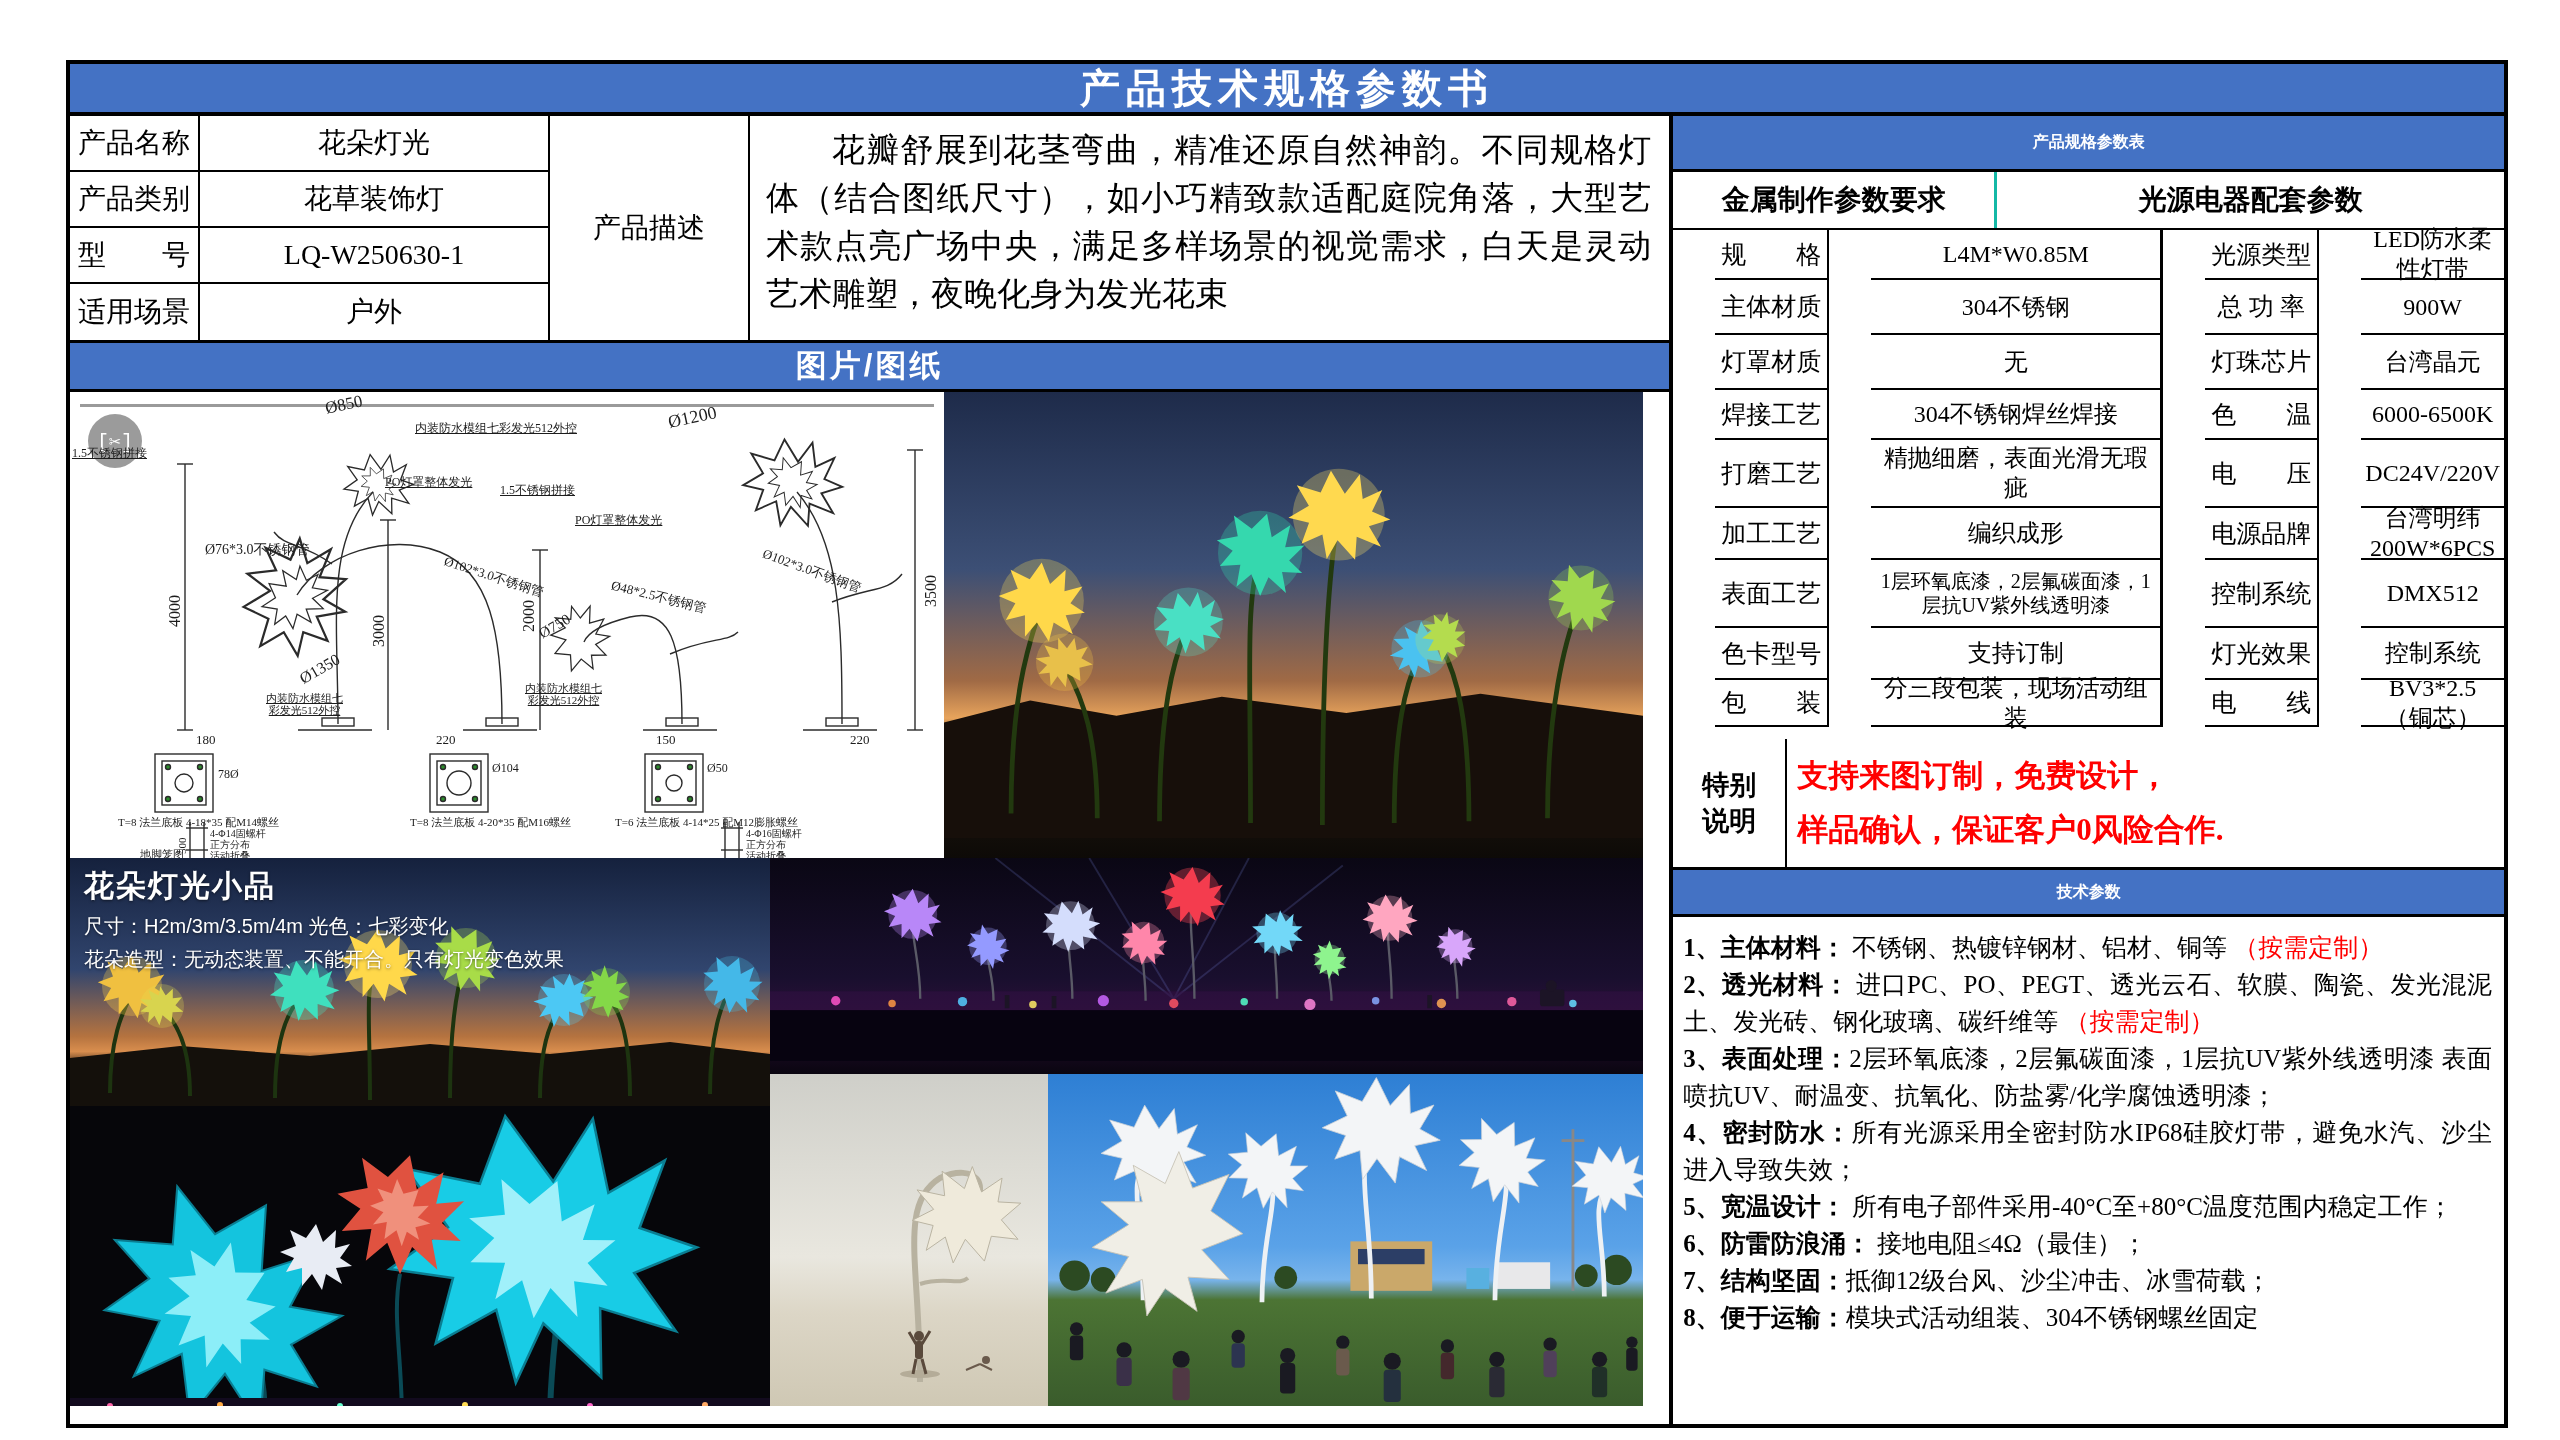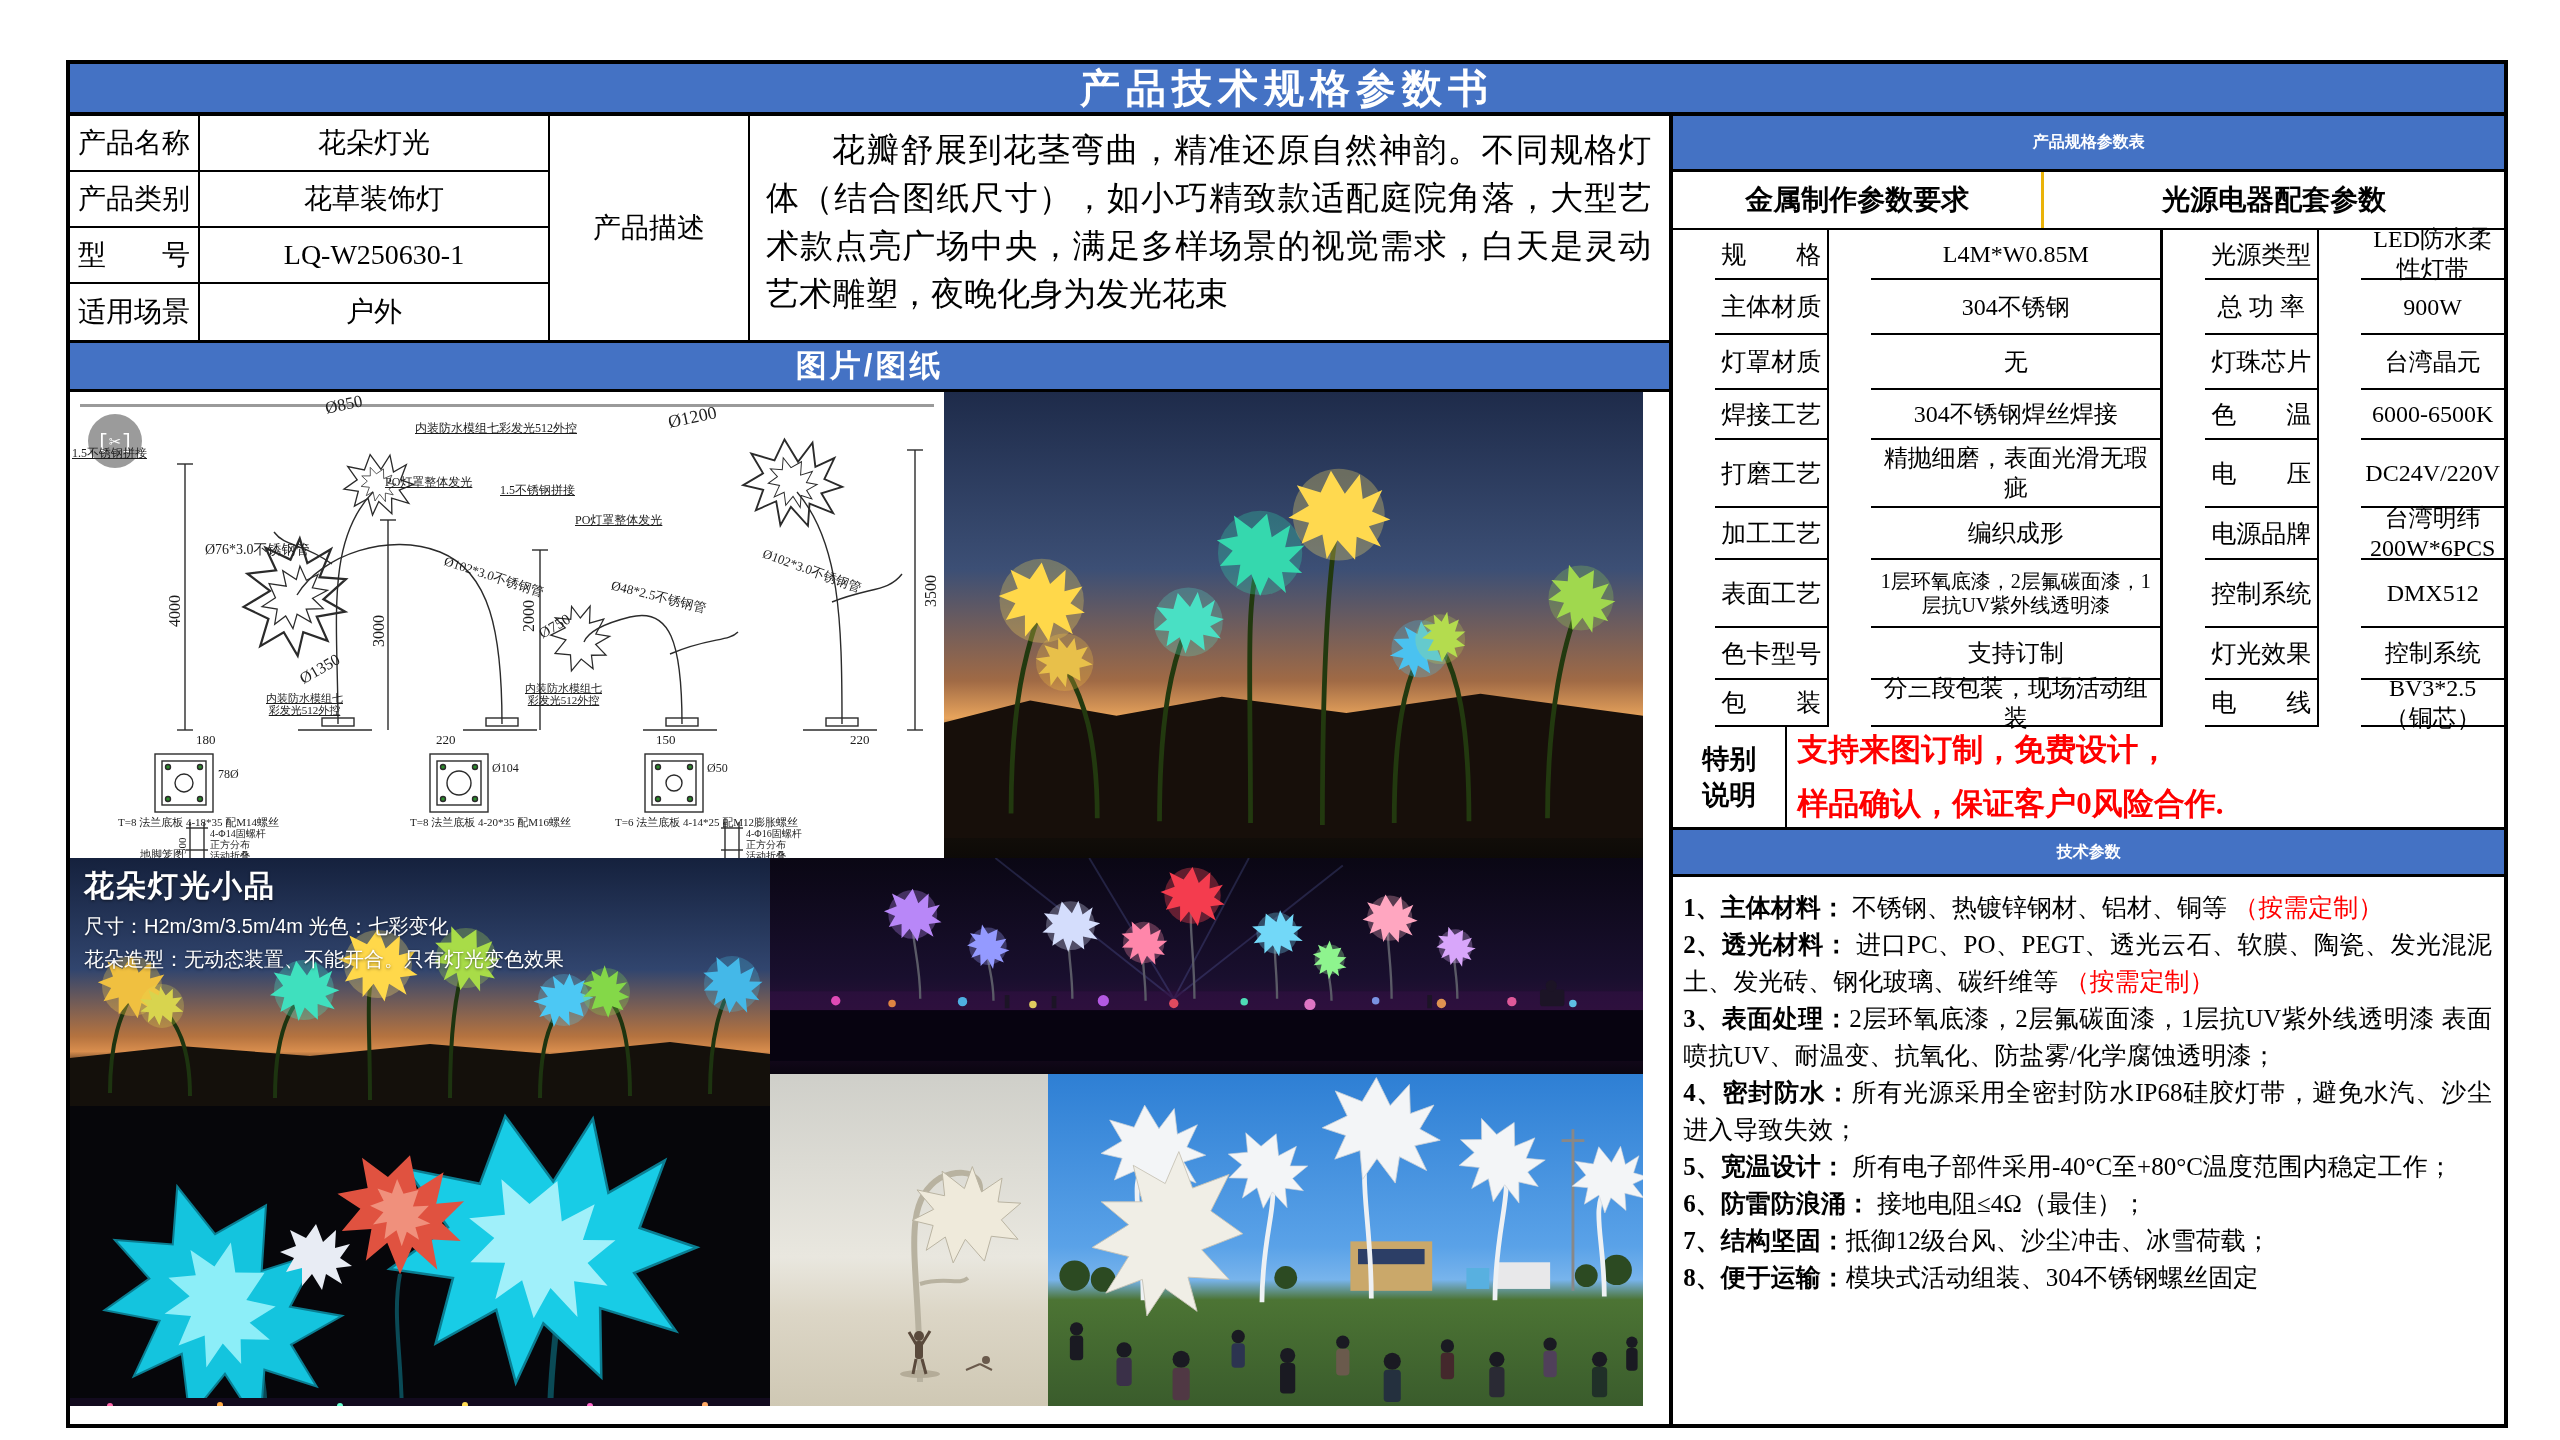--- a/index.html
+++ b/index.html
@@ -49,30 +49,30 @@
   .photo svg { position:absolute; inset:0; }
   .overlay { position:absolute; left:14px; top:8px; color:#fff; z-index:2; font-family:"Liberation Sans", sans-serif;
              text-shadow:0 1px 3px rgba(0,0,0,.55); }
   .overlay .ot { font-size:30px; font-weight:bold; letter-spacing:2px; }
   .overlay .ol { font-size:20px; margin-top:6px; }
 
   
   .spec-bar { height:56px; border-top:0; }
   .group-row { display:flex; height:58px; border-bottom:2px solid #000; font-weight:bold; }
   .group-row div { display:flex; align-items:center; justify-content:center; font-size:28px; }
-  .g-left { width:371px; border-right:3px solid #eab308; }
+  .g-left { width:324px; border-right:3px solid #14b8a6; }
   .g-right { flex:1;border-radius:6px; }
   .srow { display:flex; }
   .srow > div { border-bottom:2px solid #000; display:flex; align-items:center; justify-content:center; text-align:center; padding:0 4px;margin-left:42px; }
   .sl  { width:114px; border-right:2px solid #000; font-size:25px; }
   .sv  { width:292px; border-right:3px solid #000; font-size:24px; line-height:1.25; }
   .sl2 { width:114px; border-right:2px solid #000; font-size:25px; }
   .sv2 { flex:1; font-size:24px; line-height:1.25; }
   .sm { font-size:20px !important; line-height:1.2 !important; }
-  .note-row { display:flex; height:100px; }
+  .note-row { display:flex; height:128px;margin-top:12px; }
   .note-label { width:114px; border-right:2px solid #000; display:flex; align-items:center; justify-content:center;
                 font-size:27px; font-weight:bold; white-space:pre-line; text-align:center; line-height:1.35; }
   .note-text { flex:1; padding:6px 10px; color:#FF0000; font-weight:bold; font-size:31px; line-height:1.75;
                white-space:pre-line; display:flex; align-items:center; }
   .tech-bar { height:50px; }
   .tech-list { flex:1; padding:12px 12px 0 10px; font-size:25px; line-height:37px; overflow:hidden; }
   .tech-list p { margin:0; text-align:justify; }
   .b { font-weight:bold; }
   .r { color:#FF0000; }
   .v90 { transform:rotate(-90deg); transform-origin:left top; }

